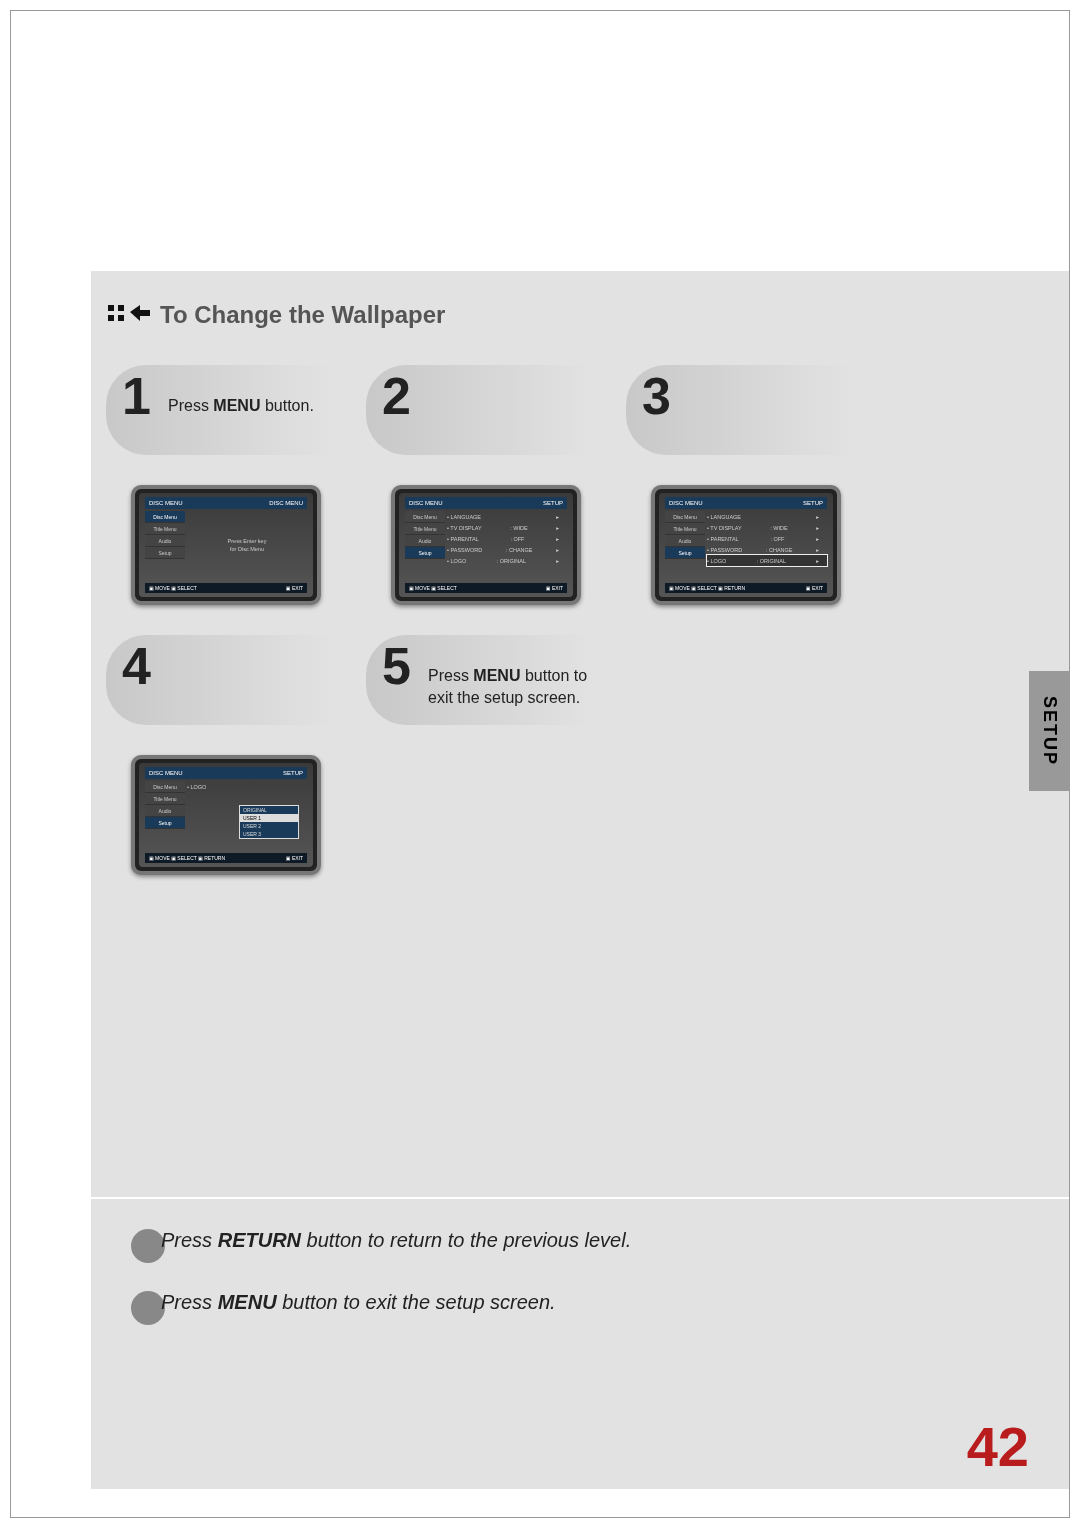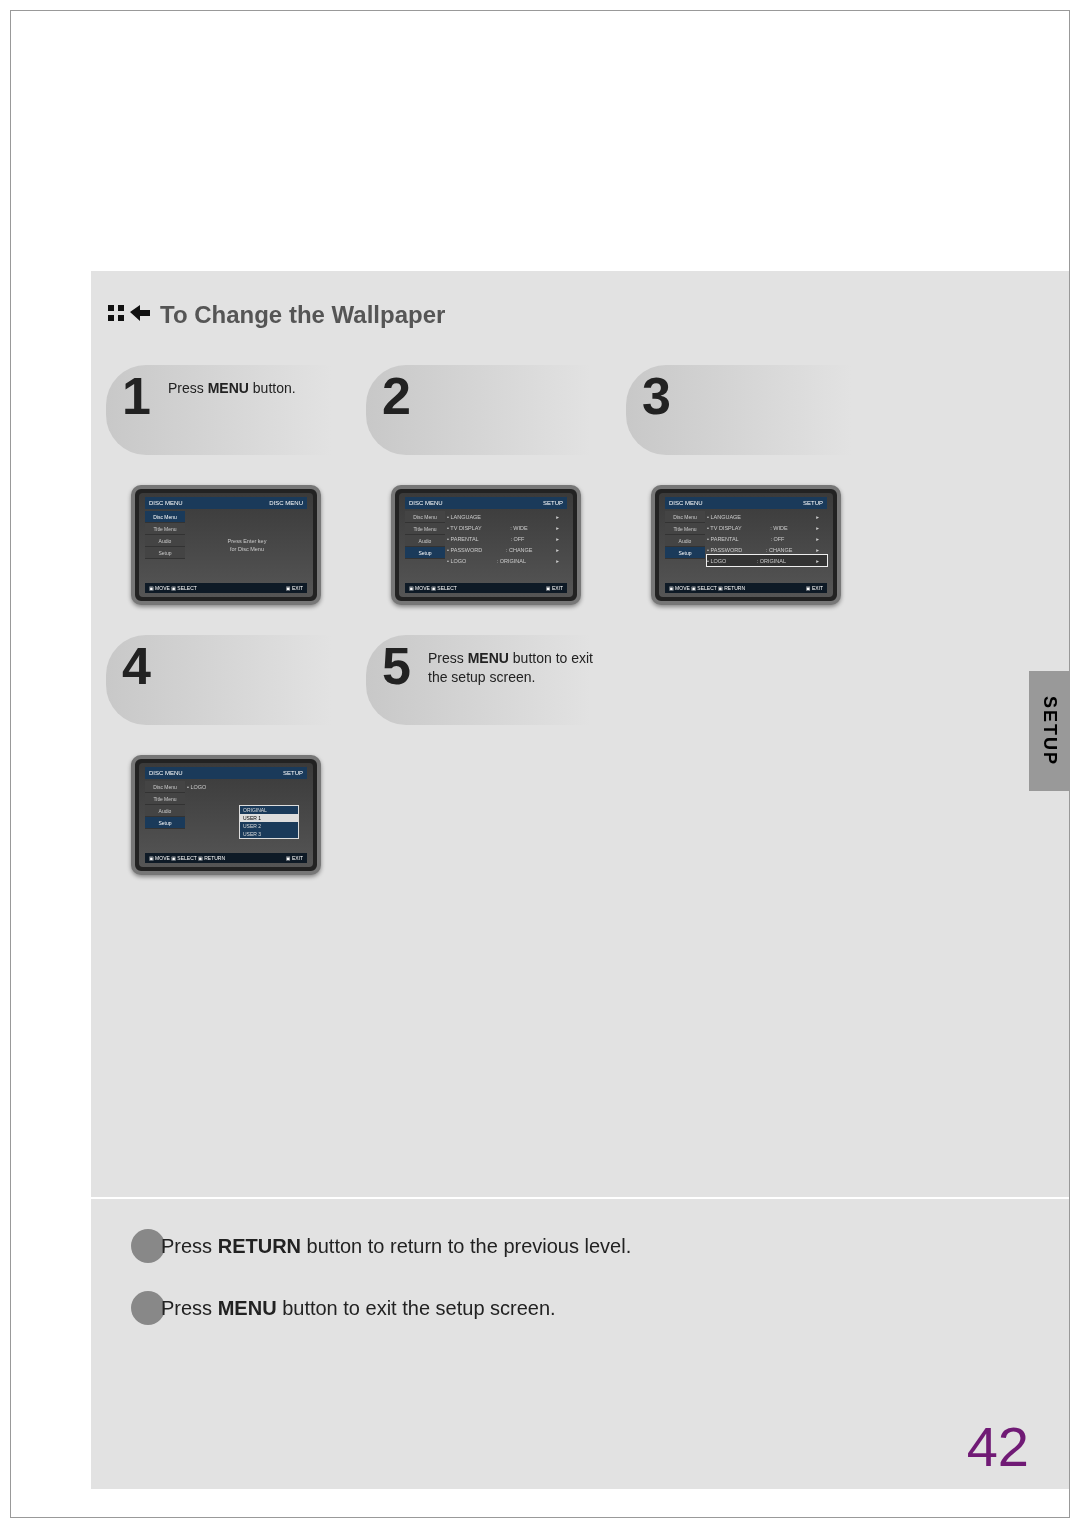--- a/index.html
+++ b/index.html
@@ -55,24 +55,25 @@
   }
   .step-num {
     font-size: 52px;
     font-weight: bold;
     color: #222;
     line-height: 0.9;
     margin: 0 10px 0 16px;
     min-width: 36px;
   }
   .step-instr {
-    font-size: 14px;
+    font-size: 16px;
     color: #222;
     line-height: 1.35;
     padding-top: 6px;
+    margin-top: 16px;
   }
   .step-instr b { font-weight: bold; }
   .down-tri {
     display:inline-block;
     width:0;height:0;
     border-left:7px solid transparent;
     border-right:7px solid transparent;
     border-top:11px solid #444;
     vertical-align: -1px;
     margin:0 1px;
@@ -151,40 +152,41 @@
   .footer-area {
     position: absolute;
     left: 80px;
     right: 0;
     bottom: 28px;
     height: 290px;
     background: #e2e2e2;
     padding: 30px 40px;
   }
   .footer-note {
-    display:flex; align-items:center; gap:-5px;
+    display:flex; align-items:flex-start; gap:-5px;
     margin-bottom: 28px;
+    font-style: italic;
   }
   .bullet-dot {
     width: 34px; height: 34px; border-radius: 50%;
     background: #888; margin-right: -4px;
     flex-shrink:0;
   }
   .footer-text {
     font-size: 20px;
     color: #222;
   }
   .footer-text b { font-weight:bold; }
   .page-num {
     position:absolute;
     right: 40px;
     bottom: 10px;
     font-size: 56px;
-    color: #701a75;
-    font-weight: 400;
+    color: #b91c1c;
+    font-weight: 700;
   }
 </style>
 </head>
 <body>
 
 <div class="page-frame">
 
   <div class="content-area">
 
     <div class="heading-row">

